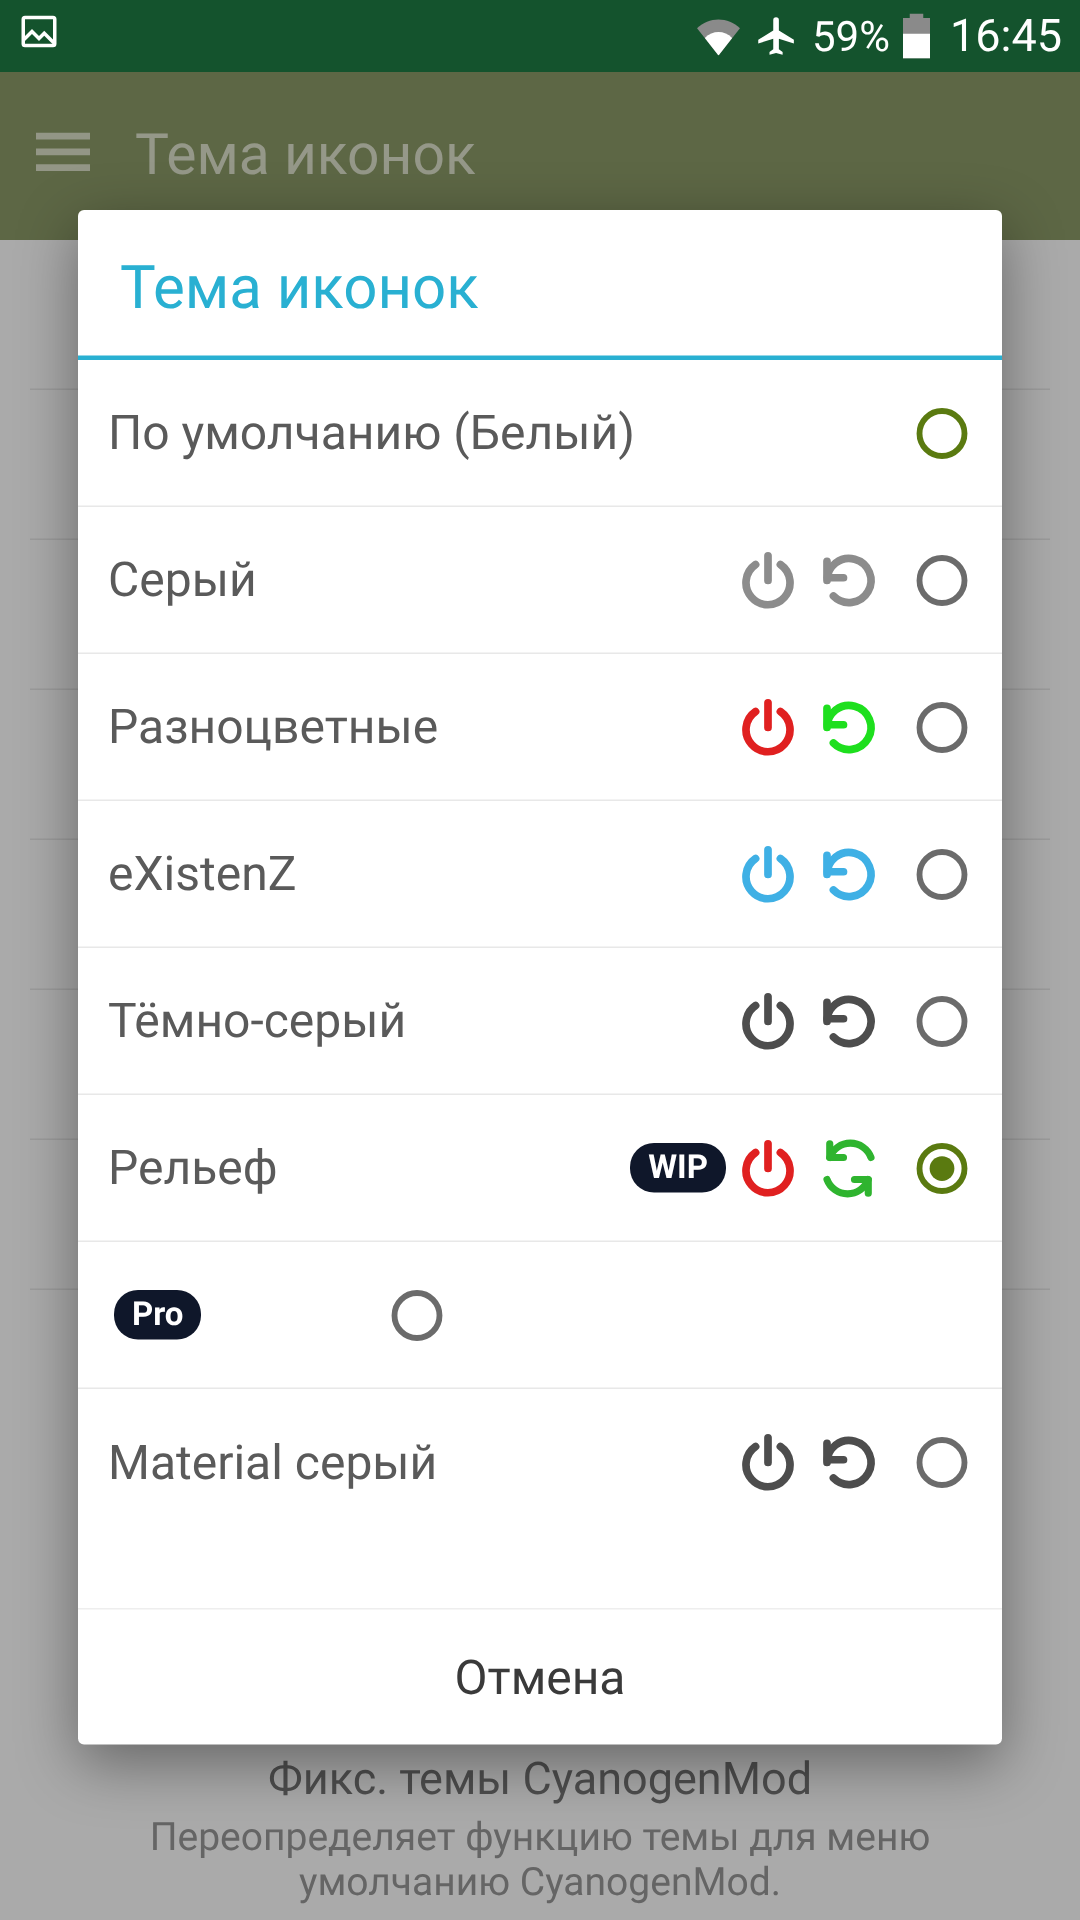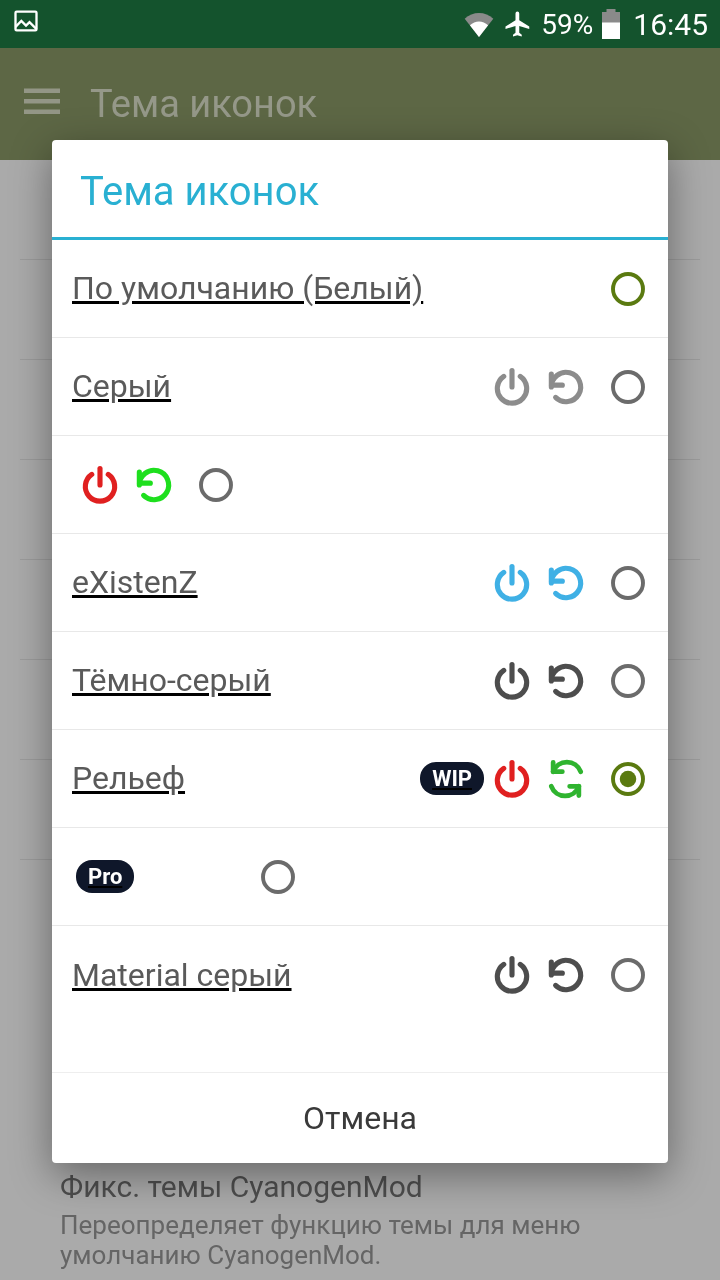--- a/index.html
+++ b/index.html
@@ -32,21 +32,21 @@
   .app-bar-title { color: #d0d7b7; font-size: 38px; }
 
   
   .bg-content {
     background: #fff;
     height: 1120px;
     padding: 0 20px;
     color: #555;
   }
   .bg-row { border-bottom: 1px solid #ddd; height: 100px; }
-  .bg-foot { position: absolute; bottom: 0; left: 0; right: 0; padding: 10px 60px; }
+  .bg-foot { position: absolute; bottom: 0; left: 0; right: 0; padding: 10px 60px; text-align: center; }
   .bg-foot .t1 { font-size: 30px; color: #333; margin-bottom: 6px; }
   .bg-foot .t2 { font-size: 26px; color: #666; }
 
   
   .scrim {
     position: absolute;
     inset: 48px 0 0 0;
     background: rgba(100,100,100,0.55);
   }
 
@@ -67,21 +67,20 @@
     color: #29b0d2;
     border-bottom: 3px solid #29b0d2;
   }
   .dialog-list { }
   .theme-row {
     display: flex;
     align-items: center;
     padding: 0 20px;
     min-height: 98px;
     border-bottom: 1px solid #e8e8e8;
-    text-decoration: underline;
   }
   .theme-row:last-child { border-bottom: none; }
   .theme-label {
     flex: 1;
     font-size: 32px;
     color: #5a5a5a;
     line-height: 1.2;
     padding: 14px 0;
   }
   .badge {
@@ -217,20 +216,21 @@
             </svg>
           </span>
         </div>
         <span class="radio">
           <svg width="36" height="36" viewBox="0 0 24 24">
             <circle cx="12" cy="12" r="10" fill="none" stroke="#6b6b6b" stroke-width="2.6"></circle>
           </svg>
         </span>
       </div>
       <div class="theme-row">
+        <div class="theme-label">Разноцветные</div>
         <div class="icons">
           <span>
             <svg width="44" height="44" viewBox="0 0 24 24">
               <path d="M12 3v9" stroke="#e02020" stroke-width="2.8" stroke-linecap="round" fill="none"></path>
               <path d="M7.5 6.2A8 8 0 1 0 16.5 6.2" stroke="#e02020" stroke-width="2.8" stroke-linecap="round" fill="none"></path>
             </svg>
           </span>
           <span>
             <svg width="44" height="44" viewBox="0 0 24 24">
               <path d="M4 12a8 8 0 1 1 2.34 5.66" stroke="#1edf1e" stroke-width="2.8" fill="none" stroke-linecap="round"></path>

